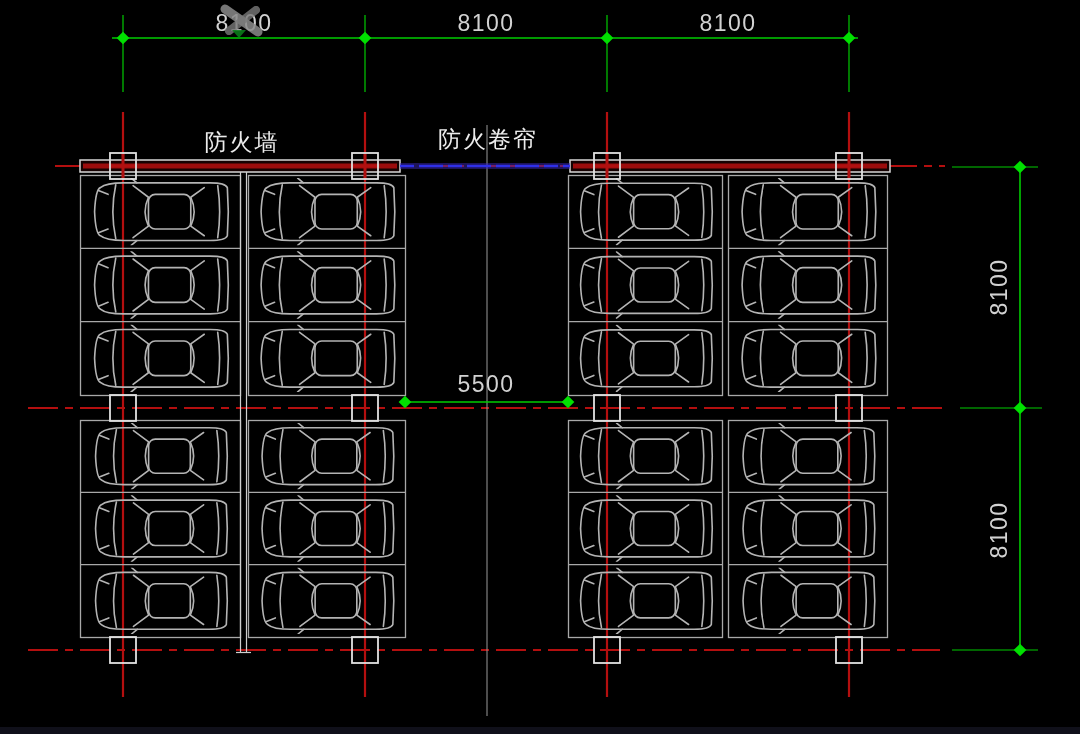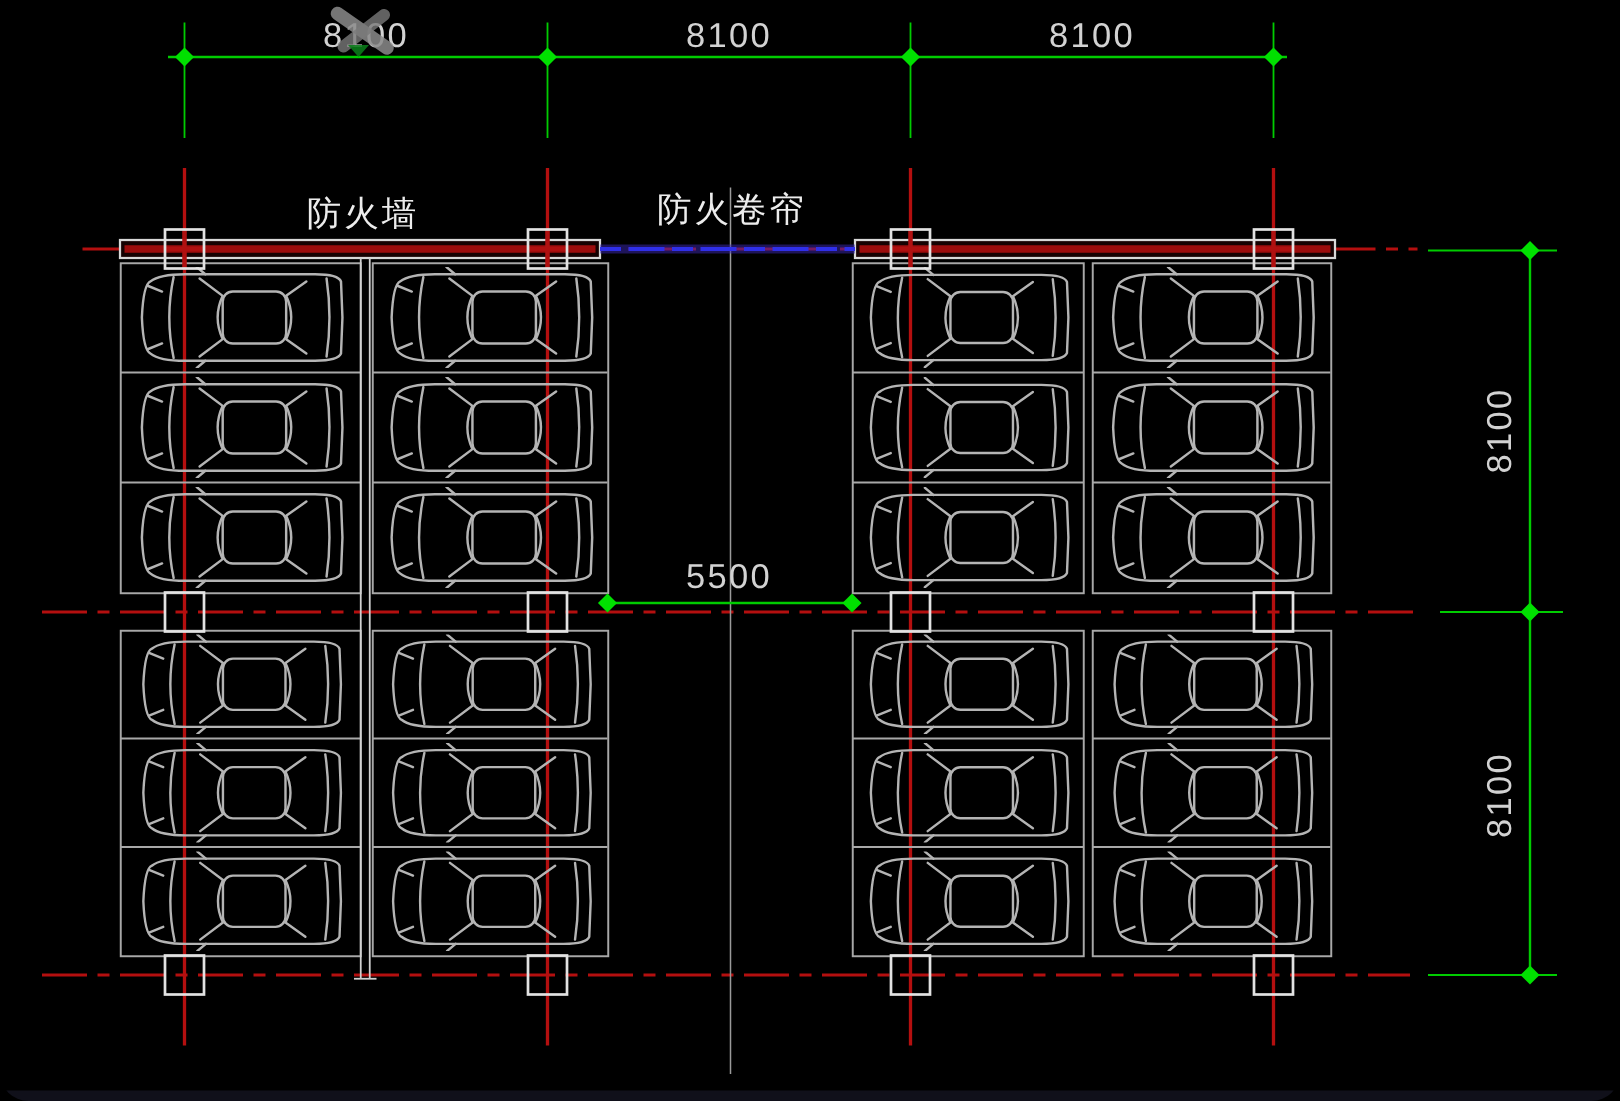--- a/index.html
+++ b/index.html
@@ -1,16 +1,16 @@
 <!DOCTYPE html>
 <html><head>
 <meta charset="utf-8">
 <style>
   html,body{margin:0;padding:0;background:#000;}
-  .stage{position:relative;width:1080px;height:734px;background:#000;overflow:hidden;border-radius:19px;}
+  .stage{position:relative;width:1080px;height:734px;background:#000;overflow:hidden;}
   svg{display:block;}
   .dim{fill:#d2d2d2;font-family:"Liberation Sans",sans-serif;font-size:23px;text-anchor:middle;letter-spacing:1.5px;}
   .cjk{fill:#ececec;font-family:"DejaVu Sans",sans-serif;font-size:23px;text-anchor:middle;letter-spacing:2px;}
 </style>
 </head>
 <body>
 
 <div class="stage">
 <svg id="plan" width="1080" height="734" viewBox="0 0 1080 734">
   <defs>

